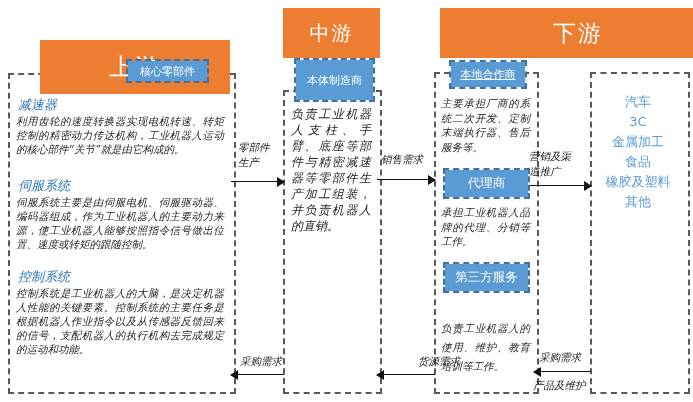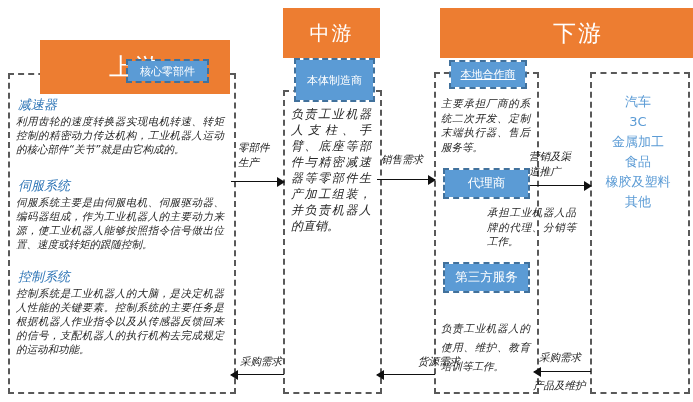--- a/index.html
+++ b/index.html
@@ -53,21 +53,21 @@
 
   <div class="sec-title" style="left:18px;top:177px;">伺服系统</div>
   <div class="para" style="left:16px;top:195px;width:208px;">伺服系统主要是由伺服电机、伺服驱动器、编码器组成，作为工业机器人的主要动力来源，使工业机器人能够按照指令信号做出位置、速度或转矩的跟随控制。</div>
 
   <div class="sec-title" style="left:18px;top:268px;">控制系统</div>
   <div class="para" style="left:16px;top:286px;width:208px;">控制系统是工业机器人的大脑，是决定机器人性能的关键要素。控制系统的主要任务是根据机器人作业指令以及从传感器反馈回来的信号，支配机器人的执行机构去完成规定的运动和功能。</div>
 
   <div class="para mid-para" style="left:291px;top:106px;width:80px;">负责工业机器人支柱、手臂、底座等部件与精密减速器等零部件生产加工组装，并负责机器人的直销。</div>
 
   <div class="para" style="left:441px;top:96px;width:89px;line-height:14.5px;">主要承担厂商的系统二次开发、定制末端执行器、售后服务等。</div>
-  <div class="para" style="left:441px;top:205px;width:89px;line-height:14.5px;margin-left:46px;">承担工业机器人品牌的代理、分销等工作。</div>
+  <div class="para" style="left:441px;top:205px;width:89px;line-height:14.5px;">承担工业机器人品牌的代理、分销等工作。</div>
   <div class="para" style="left:441px;top:299px;width:89px;line-height:19px;margin-top:20px;">负责工业机器人的使用、维护、教育培训等工作。</div>
 
   <div class="field-list">
     <div class="field-item">汽车</div>
     <div class="field-item">3C</div>
     <div class="field-item">金属加工</div>
     <div class="field-item">食品</div>
     <div class="field-item">橡胶及塑料</div>
     <div class="field-item">其他</div>
   </div>

